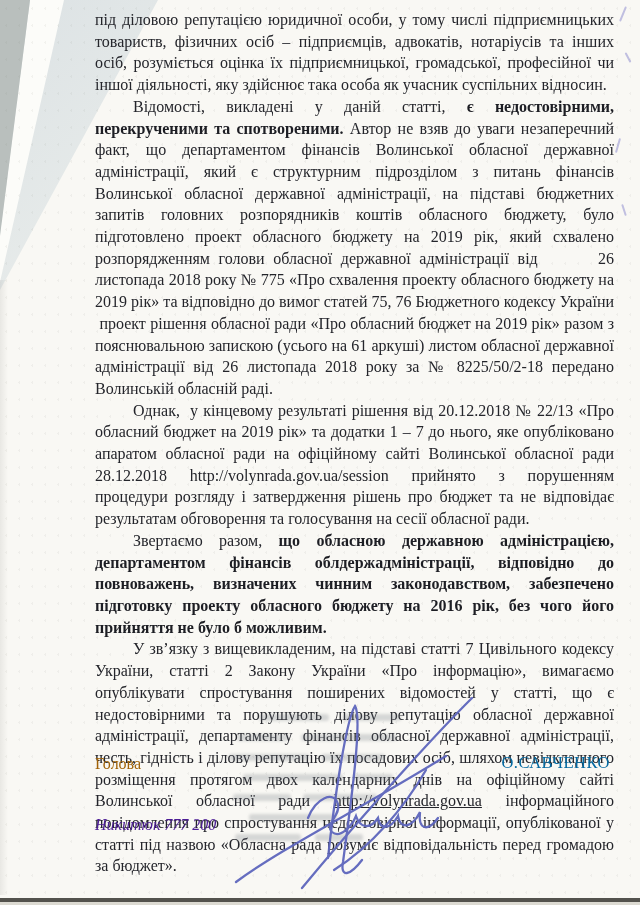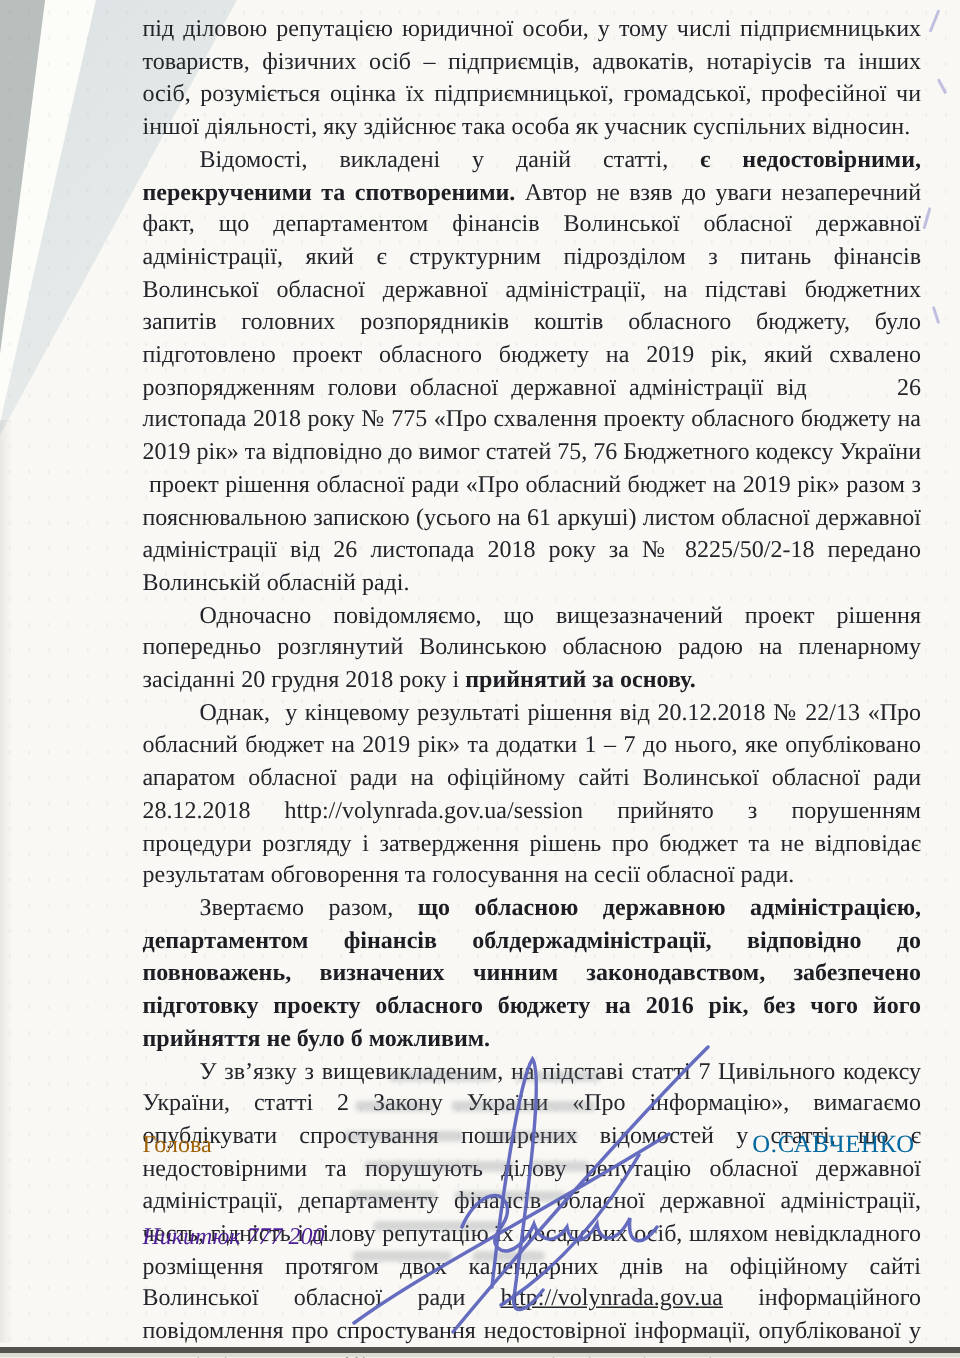--- a/index.html
+++ b/index.html
@@ -56,21 +56,20 @@
   <div class="bg"></div>
     <div class="white"></div>
     <div class="dark"></div>
 </div>
 <div class="left-shadow"></div>
 <div class="speckle"></div>
 
 <div class="doc">
     <p><span>під діловою репутацією юридичної особи, у тому числі підприємницьких товариств, фізичних осіб – підприємців, адвокатів, нотаріусів та інших осіб, розуміється оцінка їх підприємницької, громадської, професійної чи іншої діяльності, яку здійснює така особа як учасник суспільних відносин.</span></p>
     <p class="indent"><span>Відомості, викладені у даній статті, </span><span class="b">є недостовірними, перекрученими та спотвореними.</span><span> Автор не взяв до уваги незаперечний факт, що департаментом фінансів Волинської обласної державної адміністрації, який є структурним підрозділом з питань фінансів Волинської обласної державної адміністрації, на підставі бюджетних запитів головних розпорядників коштів обласного бюджету, було підготовлено проект обласного бюджету на 2019 рік, який схвалено розпорядженням голови обласної державної адміністрації від &nbsp;&nbsp;&nbsp;&nbsp;&nbsp;&nbsp;26 листопада 2018 року № 775 «Про схвалення проекту обласного бюджету на 2019 рік» та відповідно до вимог статей 75, 76 Бюджетного кодексу України &nbsp;проект рішення обласної ради «Про обласний бюджет на 2019 рік» разом з пояснювальною запискою (усього на 61 аркуші) листом обласної державної адміністрації від 26 листопада 2018 року за № 8225/50/2-18 передано Волинській обласній раді.</span></p>
-    <p class="indent"><span>Одночасно повідомляємо, що вищезазначений проект рішення попередньо розглянутий Волинською обласною радою на пленарному засіданні 20 грудня 2018 року і </span><span class="b">прийнятий за основу.</span></p>
     <p class="indent"><span>Однак, &nbsp;у кінцевому результаті рішення від 20.12.2018 № 22/13 «Про обласний бюджет на 2019 рік» та додатки 1 – 7 до нього, яке опубліковано апаратом обласної ради на офіційному сайті Волинської обласної ради 28.12.2018 http://volynrada.gov.ua/session прийнято з порушенням процедури розгляду і затвердження рішень про бюджет та не відповідає результатам обговорення та голосування на сесії обласної ради.</span></p>
     <p class="indent"><span>Звертаємо разом, </span><span class="b">що обласною державною адміністрацією, департаментом фінансів облдержадміністрації, відповідно до повноважень, визначених чинним законодавством, забезпечено підготовку проекту обласного бюджету на 2016 рік, без чого його прийняття не було б можливим.</span></p>
     <p class="indent"><span>У зв’язку з вищевикладеним, на підставі статті 7 Цивільного кодексу України, статті 2 Закону України «Про інформацію», вимагаємо опублікувати спростування поширених відомостей у статті, що є недостовірними та порушують ділову репутацію обласної державної адміністрації, департаменту фінансів обласної державної адміністрації, честь, гідність і ділову репутацію їх посадових осіб, шляхом невідкладного розміщення протягом двох календарних днів на офіційному сайті Волинської обласної ради </span><span class="u">http://volynrada.gov.ua</span><span> інформаційного повідомлення про спростування недостовірної інформації, опублікованої у статті під назвою «Обласна рада розуміє відповідальність перед громадою за бюджет».</span></p>
   </div>
 
 <div class="ghost">
   <i style="left:34px;top:2px;width:70px"></i>
     <i style="left:118px;top:2px;width:58px"></i>
   <i style="left:12px;top:22px;width:52px"></i>
     <i style="left:76px;top:22px;width:96px"></i>

